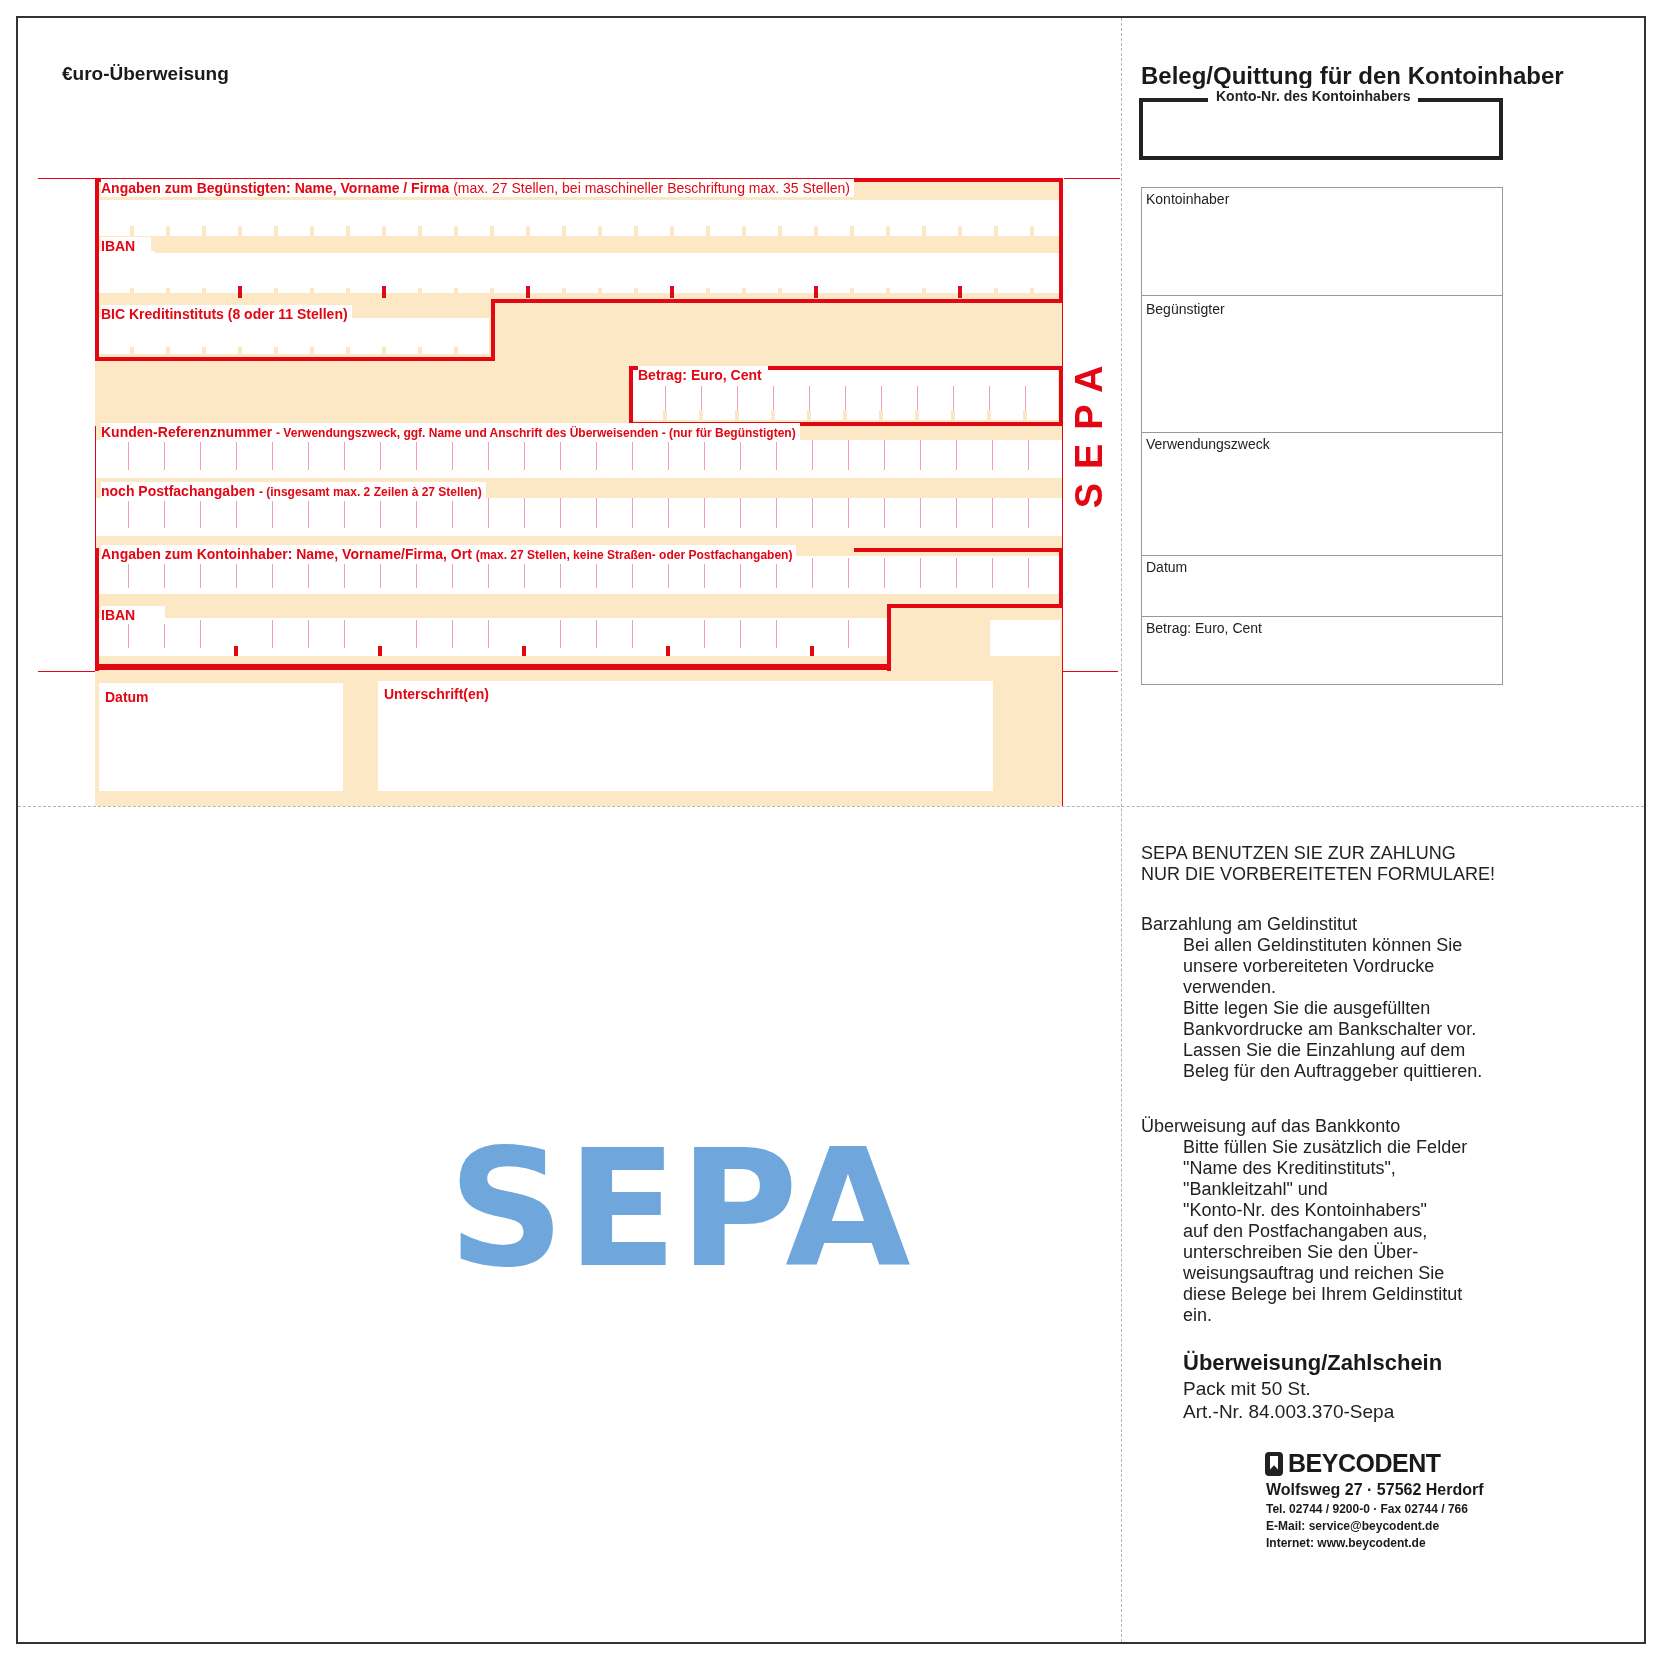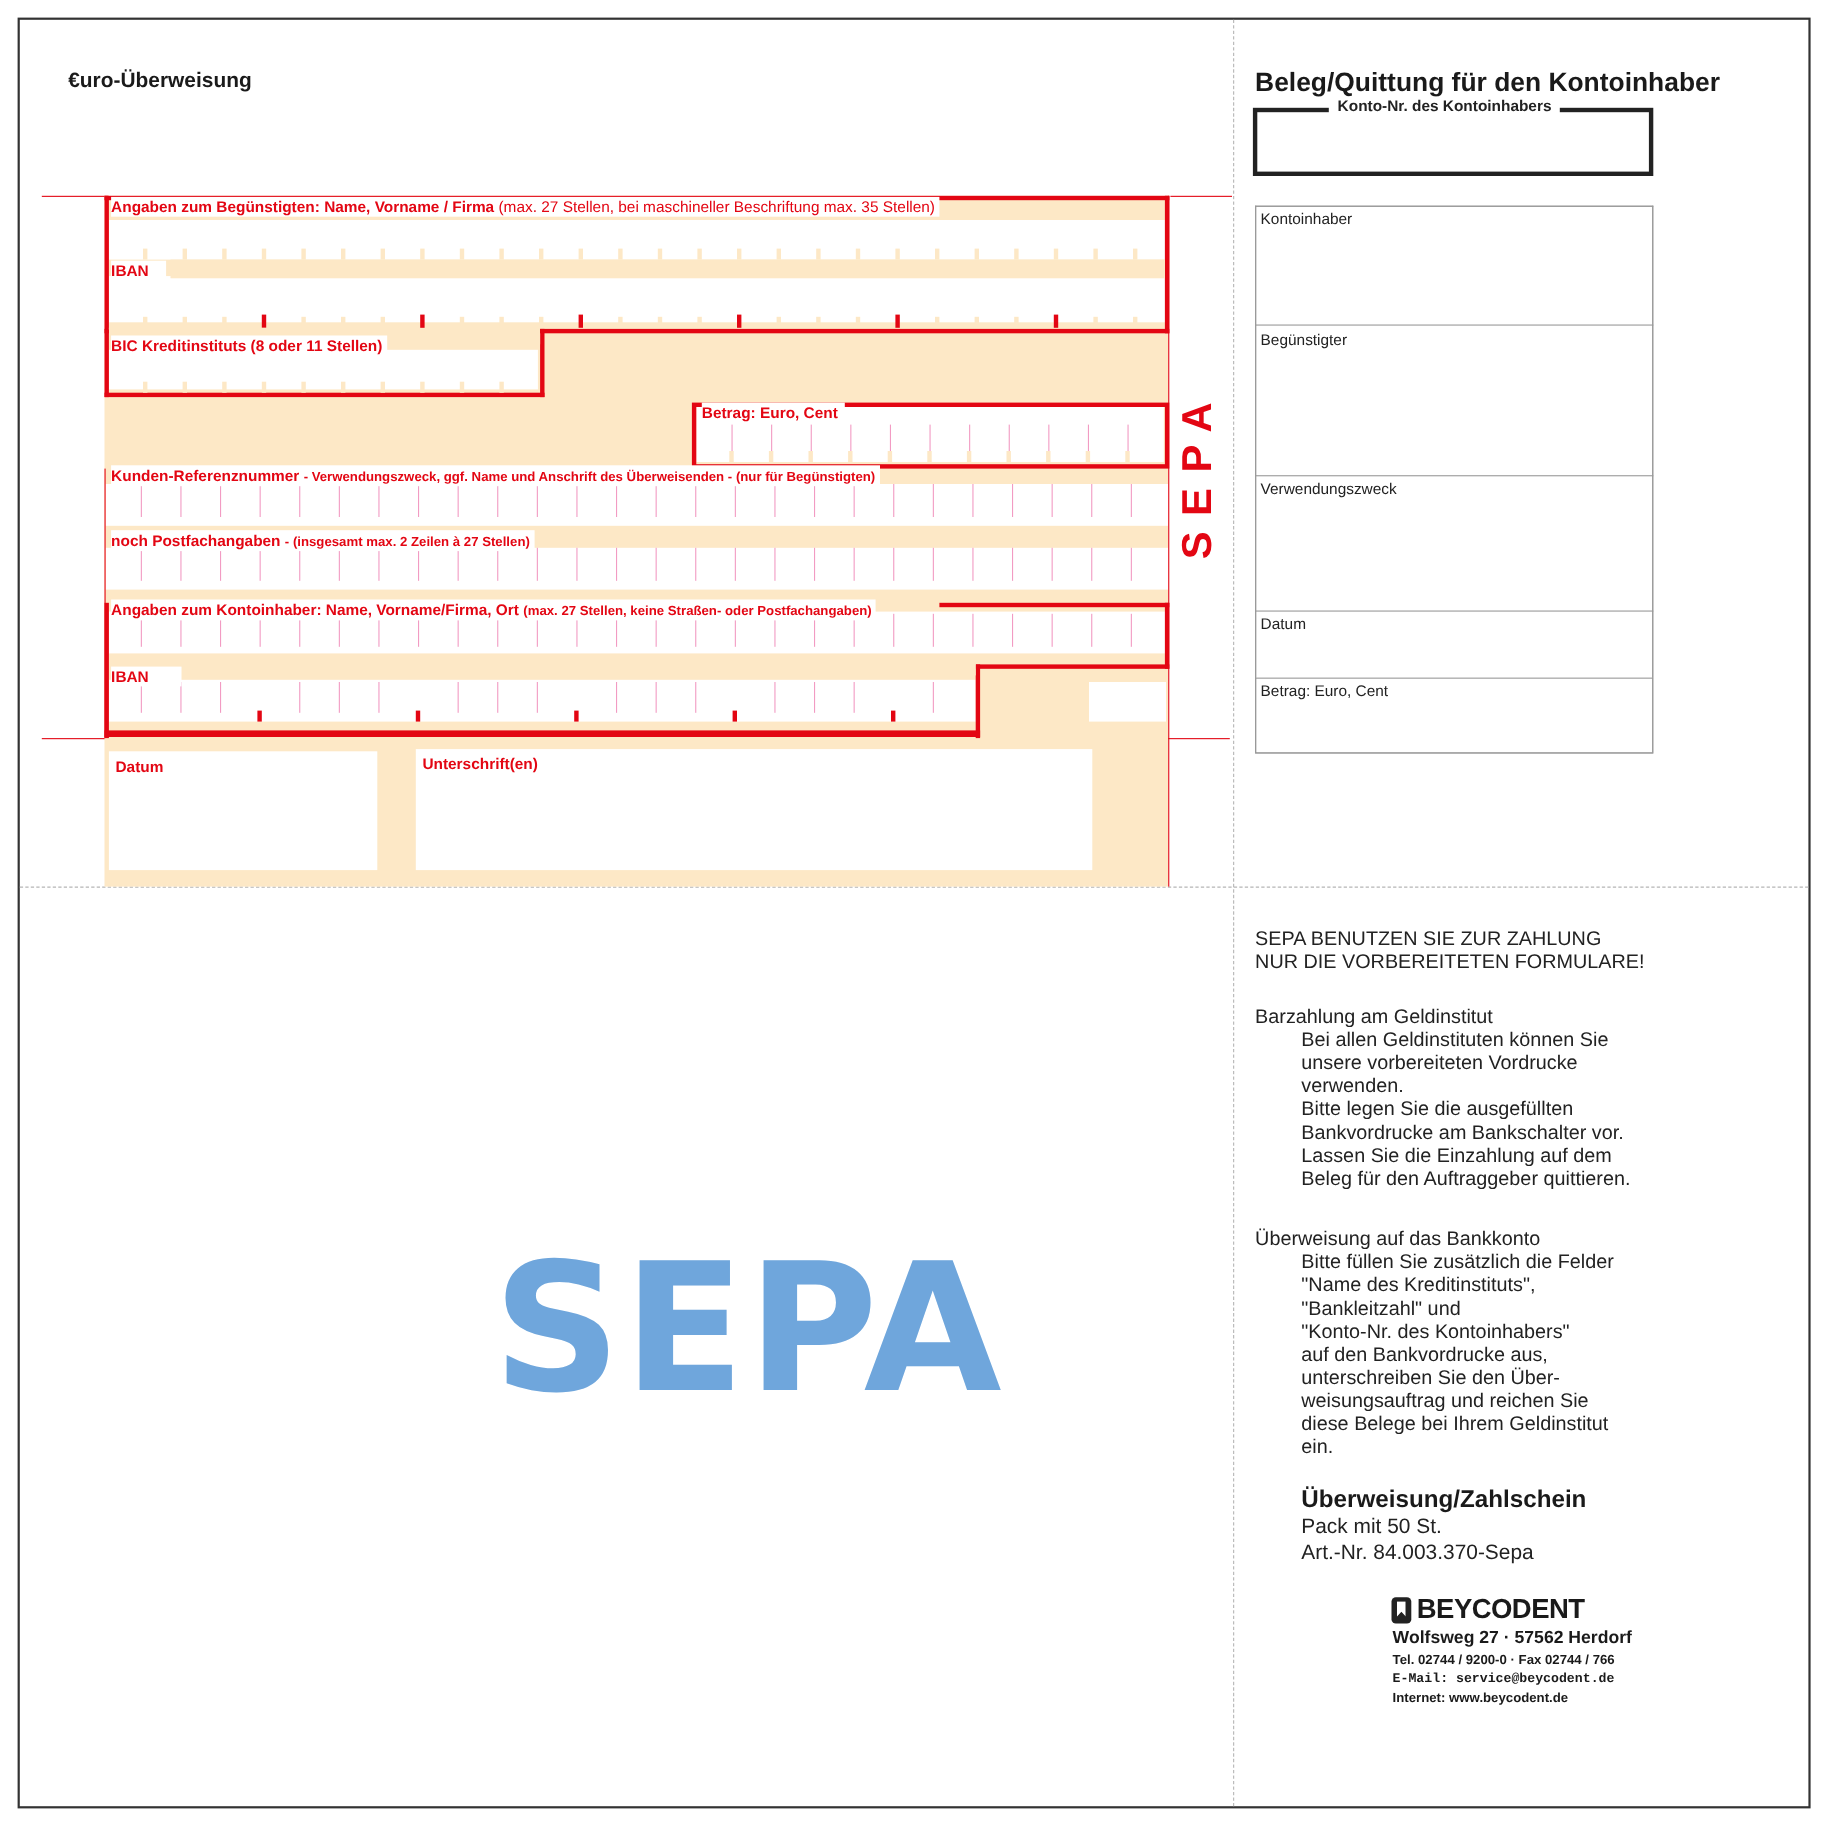--- a/index.html
+++ b/index.html
@@ -322,33 +322,33 @@
   <span class="ind">Bankvordrucke am Bankschalter vor.</span>
   <span class="ind">Lassen Sie die Einzahlung auf dem</span>
   <span class="ind">Beleg für den Auftraggeber quittieren.</span>
 </div>
 <div class="instr" style="top:1116px;">
   <span style="display:block;">Überweisung auf das Bankkonto</span>
   <span class="ind">Bitte füllen Sie zusätzlich die Felder</span>
   <span class="ind">"Name des Kreditinstituts",</span>
   <span class="ind">"Bankleitzahl" und</span>
   <span class="ind">"Konto-Nr. des Kontoinhabers"</span>
-  <span class="ind">auf den Bankvordrucke aus,</span>
+  <span class="ind">auf den Postfachangaben aus,</span>
   <span class="ind">unterschreiben Sie den Über-</span>
   <span class="ind">weisungsauftrag und reichen Sie</span>
   <span class="ind">diese Belege bei Ihrem Geldinstitut</span>
   <span class="ind">ein.</span>
 </div>
 
 <div class="abs" style="left:1183px;top:1350px;font-size:22px;font-weight:bold;color:#1a1a1a;">Überweisung/Zahlschein</div>
 <div class="abs" style="left:1183px;top:1378px;font-size:19px;color:#222;">Pack mit 50 St.</div>
 <div class="abs" style="left:1183px;top:1401px;font-size:19px;color:#222;">Art.-Nr. 84.003.370-Sepa</div>
 
 <div class="abs" style="left:1265px;top:1449px;display:flex;align-items:center;gap:5px;">
   <span style="display:inline-block;width:18px;height:24px;background:#222;border-radius:4px;position:relative;">
     <span style="position:absolute;left:5px;top:4px;width:8px;height:14px;background:#fff;clip-path:polygon(0 0,100% 0,100% 100%,50% 70%,0 100%);"></span>
   </span>
   <span style="font-size:25px;font-weight:bold;color:#1a1a1a;letter-spacing:-0.5px;">BEYCODENT</span>
 </div>
 <div class="abs" style="left:1266px;top:1481px;font-size:16px;font-weight:bold;color:#1a1a1a;">Wolfsweg 27 · 57562 Herdorf</div>
 <div class="abs" style="left:1266px;top:1502px;font-size:12px;font-weight:bold;color:#1a1a1a;">Tel. 02744 / 9200-0 · Fax 02744 / 766</div>
-<div class="abs" style="left:1266px;top:1519px;font-size:12px;font-weight:bold;color:#1a1a1a;font-family:Liberation Mono, monospace;">E-Mail: service@beycodent.de</div>
+<div class="abs" style="left:1266px;top:1519px;font-size:12px;font-weight:bold;color:#1a1a1a;">E-Mail: service@beycodent.de</div>
 <div class="abs" style="left:1266px;top:1536px;font-size:12px;font-weight:bold;color:#1a1a1a;">Internet: www.beycodent.de</div>
 
 </body></html>

